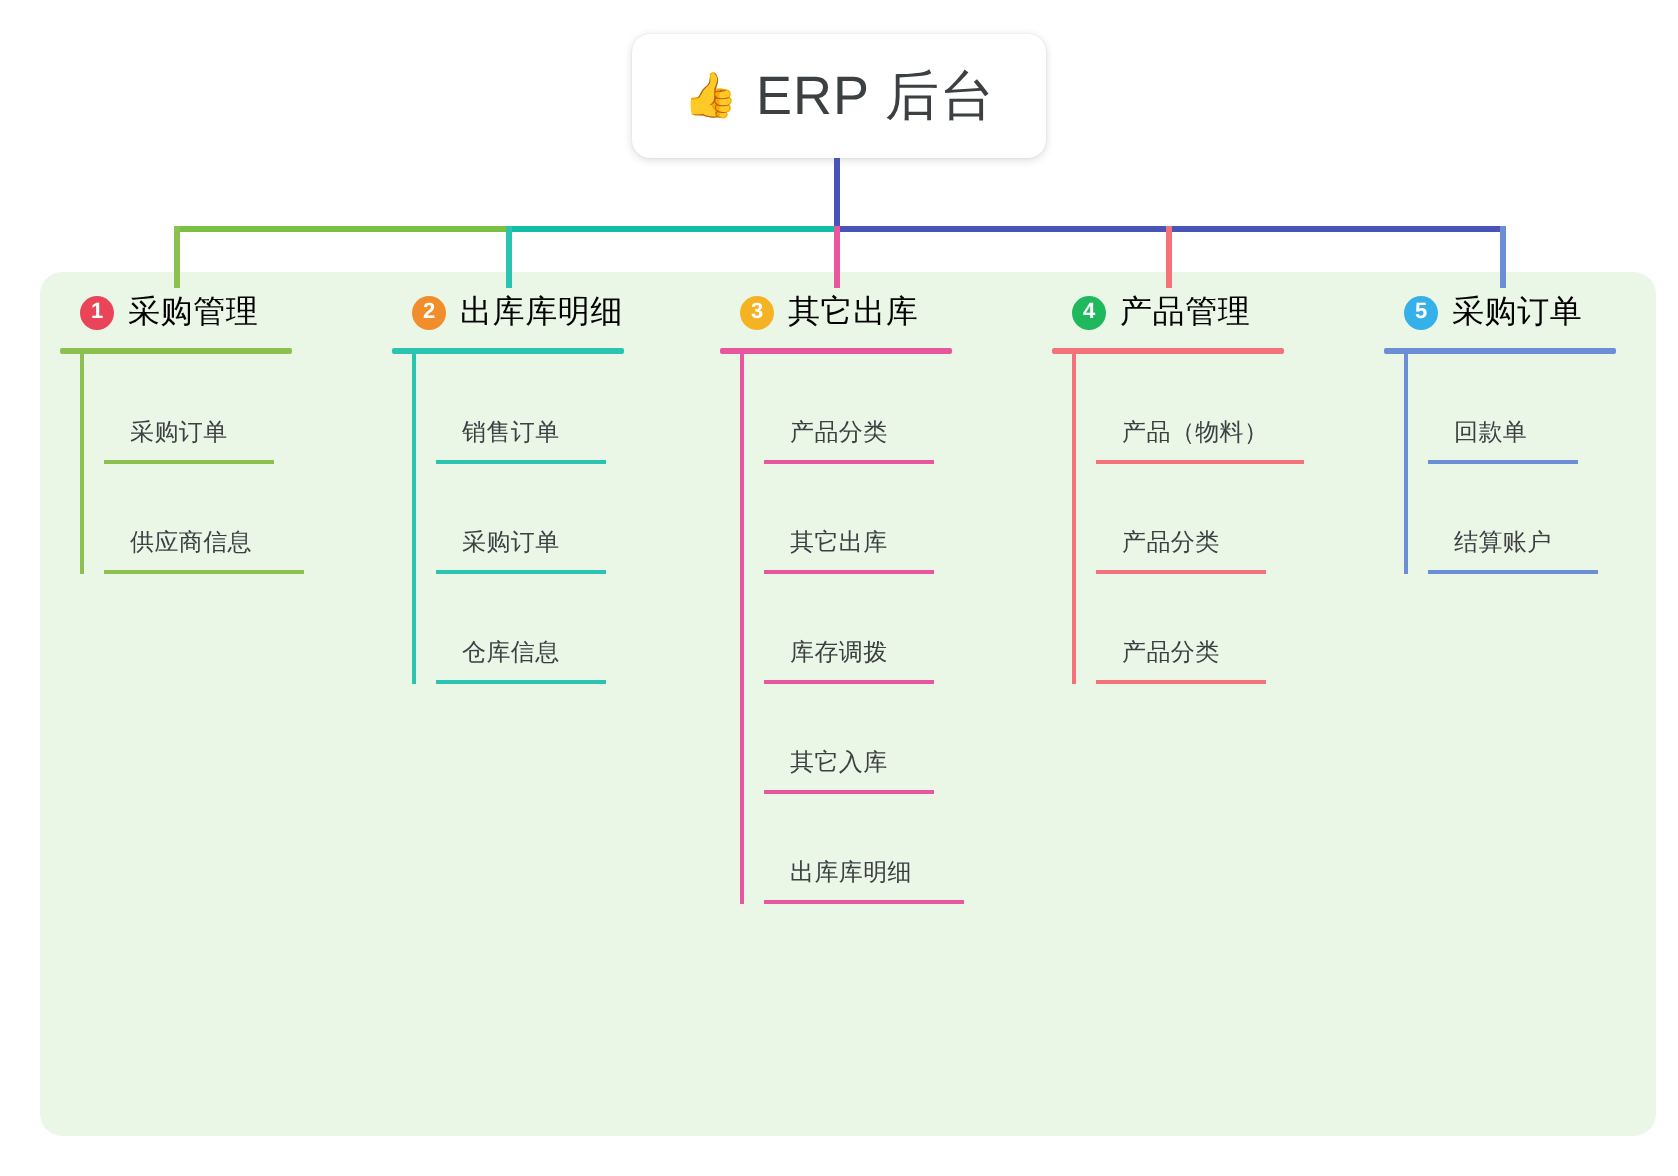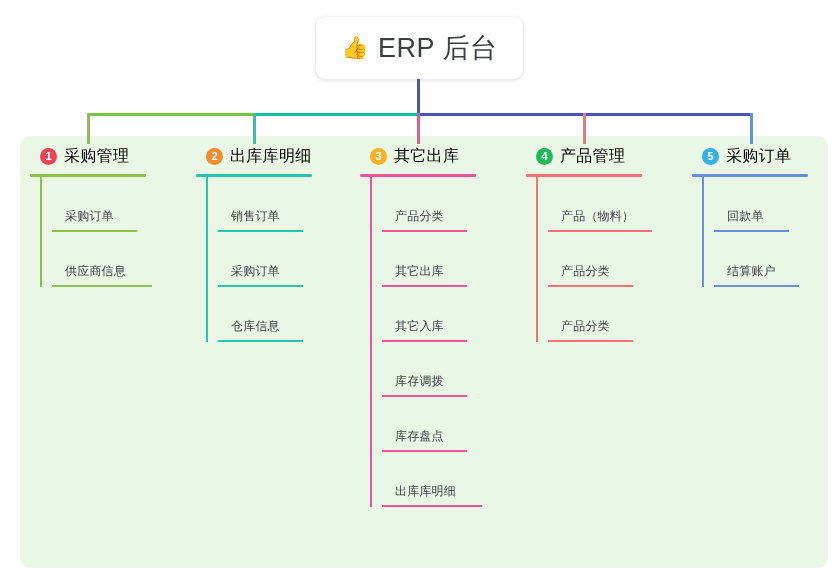--- a/index.html
+++ b/index.html
@@ -223,29 +223,25 @@
         <div class="spine" style="background: rgb(232, 87, 157);"></div>
         <div class="item">
           <span class="item-label">产品分类</span>
           <div class="item-rule" style="width: 85px; background: rgb(232, 87, 157);"></div>
         </div>
         <div class="item">
           <span class="item-label">其它出库</span>
           <div class="item-rule" style="width: 85px; background: rgb(232, 87, 157);"></div>
         </div>
         <div class="item">
+          <span class="item-label">库存调拨</span>
+          <div class="item-rule" style="width: 85px; background: rgb(232, 87, 157);"></div>
+        </div>
+        <div class="item">
           <span class="item-label">其它入库</span>
-          <div class="item-rule" style="width: 85px; background: rgb(232, 87, 157);"></div>
-        </div>
-        <div class="item">
-          <span class="item-label">库存调拨</span>
-          <div class="item-rule" style="width: 85px; background: rgb(232, 87, 157);"></div>
-        </div>
-        <div class="item">
-          <span class="item-label">库存盘点</span>
           <div class="item-rule" style="width: 85px; background: rgb(232, 87, 157);"></div>
         </div>
         <div class="item">
           <span class="item-label">出库库明细</span>
           <div class="item-rule" style="width: 100px; background: rgb(232, 87, 157);"></div>
         </div>
       </div>
     </div>
     <div class="column" style="left: 526px;">
       <div class="col-head">

